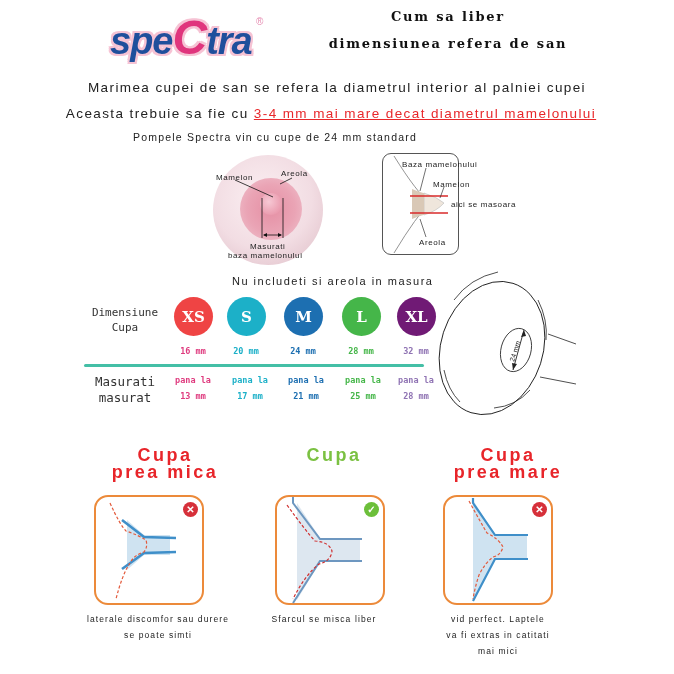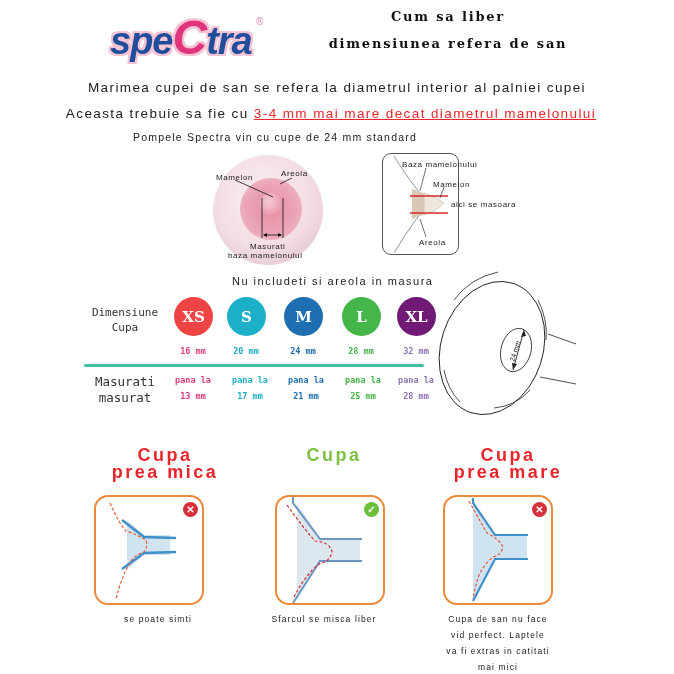--- a/index.html
+++ b/index.html
@@ -153,20 +153,21 @@
 <div class="abs panel-box" style="left:94px;top:495px"></div>
 <svg class="abs" style="left:94px;top:495px" width="110" height="110">
   <polygon points="33,25 50,40 50,60 33,75" fill="#cfe3f1"></polygon>
   <rect x="50" y="40" width="26" height="20" fill="#cfe3f1"></rect>
   <path d="M28 25 L50 42 L82 43" fill="none" stroke="#3f8fc9" stroke-width="2.6"></path>
   <path d="M28 74 L50 58 L82 57" fill="none" stroke="#3f8fc9" stroke-width="2.6"></path>
   <path d="M16 8 Q26 30 32 36 Q44 40 52 45 Q54 52 50 57 Q40 60 36 68 Q28 80 22 104" fill="none" stroke="#e35a3c" stroke-width="1.2" stroke-dasharray="3,2"></path>
 </svg>
 <div class="abs badge" style="left:183px;top:502px;background:#d6303a">✕</div>
 <div class="abs desc" style="left:68px;top:611px">
+    <div>laterale discomfor sau durere</div>
     <div>se poate simti</div>
   </div>
 
 <div class="abs panel-title" style="left:254px;top:447px;color:#7bc142">
     <div>Cupa</div>
   </div>
 <div class="abs panel-box" style="left:275px;top:495px"></div>
 <svg class="abs" style="left:275px;top:495px" width="110" height="110">
   <polygon points="22,8 45,43 45,67 22,105" fill="#dde7f0"></polygon>
   <rect x="45" y="43" width="40" height="24" fill="#dde7f0"></rect>
@@ -186,17 +187,16 @@
 <div class="abs panel-box" style="left:443px;top:495px"></div>
 <svg class="abs" style="left:443px;top:495px" width="110" height="110">
   <polygon points="30,5 52,40 52,65 30,105" fill="#cfe3f1"></polygon>
   <rect x="52" y="40" width="32" height="25" fill="#cfe3f1"></rect>
   <path d="M30 3 L30 8 L52 40 L85 40" fill="none" stroke="#3f8fc9" stroke-width="2.2"></path>
   <path d="M30 106 L52 64 L85 64" fill="none" stroke="#3f8fc9" stroke-width="2.2"></path>
   <path d="M26 6 Q38 28 44 38 Q56 44 60 52 Q58 60 50 62 Q42 68 36 80 Q32 92 30 104" fill="none" stroke="#e35a3c" stroke-width="1.2" stroke-dasharray="3,2"></path>
 </svg>
 <div class="abs badge" style="left:532px;top:502px;background:#d6303a">✕</div>
 <div class="abs desc" style="left:408px;top:611px">
-    <div>Cupa de san nu face</div>
     <div>vid perfect. Laptele</div>
     <div>va fi extras in catitati</div>
     <div>mai mici</div>
   </div>
 
 </body></html>

